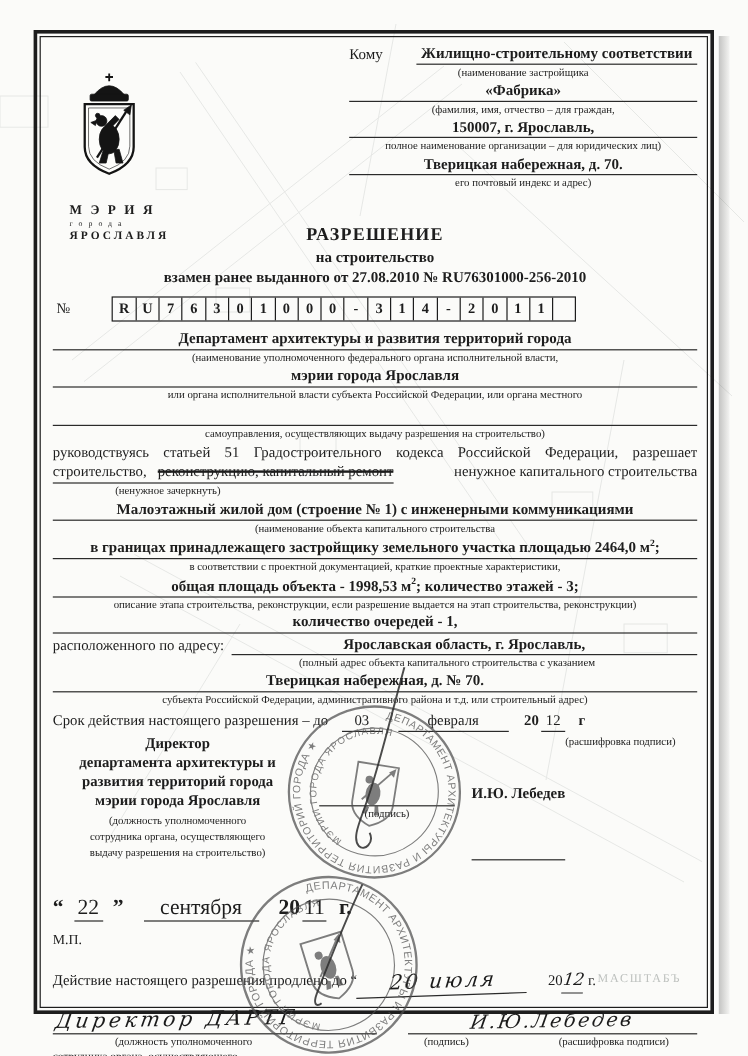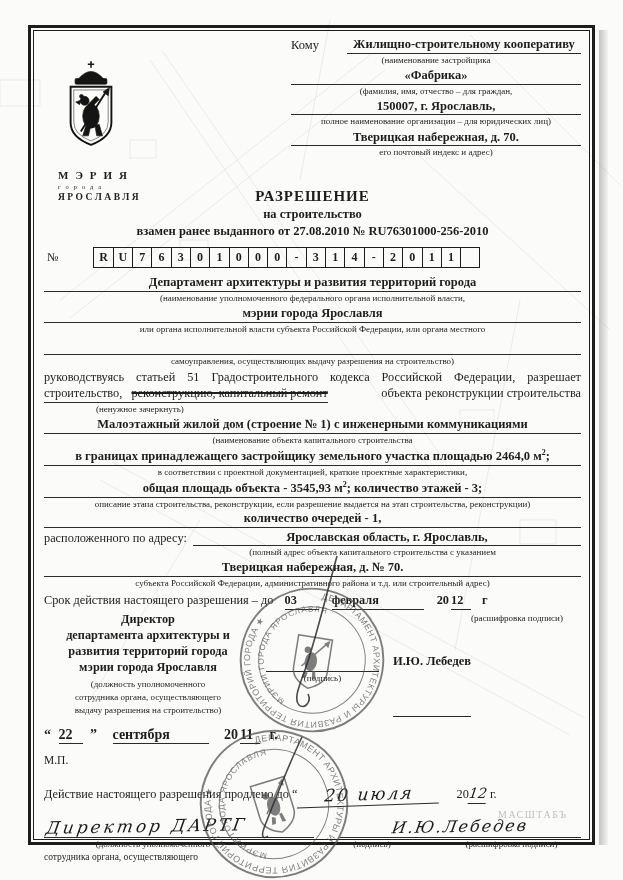--- a/index.html
+++ b/index.html
@@ -49,33 +49,33 @@
   .cap-left{font-size:9px;color:#232323;padding-top:1px;margin-left:52px;}
   .blank-line{border-bottom:1px solid #2a2a2a;height:13px;margin-top:6px;}
   sup{font-size:8px;}
 
   .addr-row{display:flex;align-items:flex-end;margin-top:2px;}
   .addr-label{font-size:12.3px;white-space:nowrap;padding-right:6px;}
   .addr-val{flex:1;text-align:center;font-weight:bold;font-size:12.5px;border-bottom:1px solid #2a2a2a;}
 
   .srok{font-size:12.3px;margin-top:4px;}
   .srok b{font-weight:bold;}
-  .u{display:inline-block;border-bottom:1px solid #2a2a2a;text-align:left;font-weight:bold;}
+  .u{display:inline-block;border-bottom:1px solid #2a2a2a;text-align:center;font-weight:normal;}
 
   
   .sig-grid{display:flex;margin-top:2px;}
   .sig-left{width:208px;text-align:center;}
   .sig-left .post{font-weight:bold;font-size:12.3px;line-height:1.3;}
   .sig-left .pcap{font-size:9px;color:#232323;line-height:1.45;margin-top:2px;}
   .sig-mid{flex:1;margin:0 14px;display:flex;flex-direction:column;}
   .sig-mid .line{margin-top:58px;border-bottom:1px solid #2a2a2a;height:1px;}
   .sig-right{width:188px;display:flex;flex-direction:row;}
   .sig-right .name{margin-top:42px;text-align:center;font-weight:bold;font-size:12.5px;border-bottom:1px solid #2a2a2a;}
 
-  .date-row{margin-top:9px;font-size:14px;font-weight:bold;}
+  .date-row{margin-top:28px;font-size:18px;font-weight:bold;}
   .mp{font-size:11.5px;margin-top:9px;font-weight:normal;}
 
   
   .prolong{margin-top:16px;font-size:12.3px;}
   .hand{font-family:"DejaVu Serif",serif;font-style:italic;color:#1b1b1b;}
   .hand-date{display:inline-block;font-size:17px;letter-spacing:2px;transform:rotate(-2deg) skewX(-8deg);
              border-bottom:1px solid #2a2a2a;min-width:142px;text-align:center;vertical-align:-2px;}
   .hand-sm{display:inline-block;font-size:14px;transform:skewX(-8deg);border-bottom:1px solid #2a2a2a;
            min-width:18px;text-align:center;}
   .pro-sign{display:flex;align-items:flex-end;margin-top:10px;}
@@ -182,21 +182,21 @@
               </g>
             </svg>
             <div class="l1">МЭРИЯ</div>
             <div class="l2">города</div>
             <div class="l3">ЯРОСЛАВЛЯ</div>
           </div>
 
           <div class="addressee">
             <div class="a-row">
               <span class="a-label">Кому</span>
-              <span class="a-val">Жилищно-строительному кооперативу</span>
+              <span class="a-val">Жилищно-строительному соответствии</span>
             </div>
             <div class="cap">(наименование застройщика</div>
             <div class="a-gap"></div>
             <div class="a-val">«Фабрика»</div>
             <div class="cap">(фамилия, имя, отчество – для граждан,</div>
             <div class="a-gap"></div>
             <div class="a-val">150007, г. Ярославль,</div>
             <div class="cap">полное наименование организации – для юридических лиц)</div>
             <div class="a-gap"></div>
             <div class="a-val">Тверицкая набережная, д. 70.</div>
@@ -240,31 +240,31 @@
           <div class="v" style="margin-top:2px;">мэрии города Ярославля</div>
           <div class="cap">или органа исполнительной власти субъекта Российской Федерации, или органа местного</div>
           <div class="blank-line"></div>
           <div class="cap">самоуправления, осуществляющих выдачу разрешения на строительство)</div>
         </div>
 
         <div class="plain-just">руководствуясь статьей 51 Градостроительного кодекса Российской Федерации, разрешает</div>
         <div class="permit-line">
           <span class="permit-u"><span>строительство,</span>&nbsp;&nbsp;
             <span class="strike">реконструкцию, капитальный ремонт</span></span>
-          <span>объекта реконструкции строительства</span>
+          <span>ненужное капитального строительства</span>
         </div>
         <div class="cap-left">(ненужное зачеркнуть)</div>
 
         <div class="v" style="margin-top:2px;">Малоэтажный жилой дом (строение № 1) с инженерными коммуникациями</div>
         <div class="cap">(наименование объекта капитального строительства</div>
 
         <div class="v" style="margin-top:2px;"><span>в границах принадлежащего застройщику земельного участка площадью 2464,0 м</span><sup>2</sup><span>;</span></div>
         <div class="cap">в соответствии с проектной документацией, краткие проектные характеристики,</div>
 
-        <div class="v" style="margin-top:2px;"><span>общая площадь объекта - 3545,93 м</span><sup>2</sup><span>; количество этажей - 3;</span></div>
+        <div class="v" style="margin-top:2px;"><span>общая площадь объекта - 1998,53 м</span><sup>2</sup><span>; количество этажей - 3;</span></div>
         <div class="cap">описание этапа строительства, реконструкции, если разрешение выдается на этап строительства, реконструкции)</div>
 
         <div class="v" style="margin-top:1px;">количество очередей - 1,</div>
 
         <div class="addr-row">
           <span class="addr-label">расположенного по адресу:</span>
           <span class="addr-val">Ярославская область, г. Ярославль,</span>
         </div>
         <div class="cap" style="padding-left:120px;">(полный адрес объекта капитального строительства с указанием</div>
         <div class="v" style="margin-top:2px;">Тверицкая набережная, д. № 70.</div>

